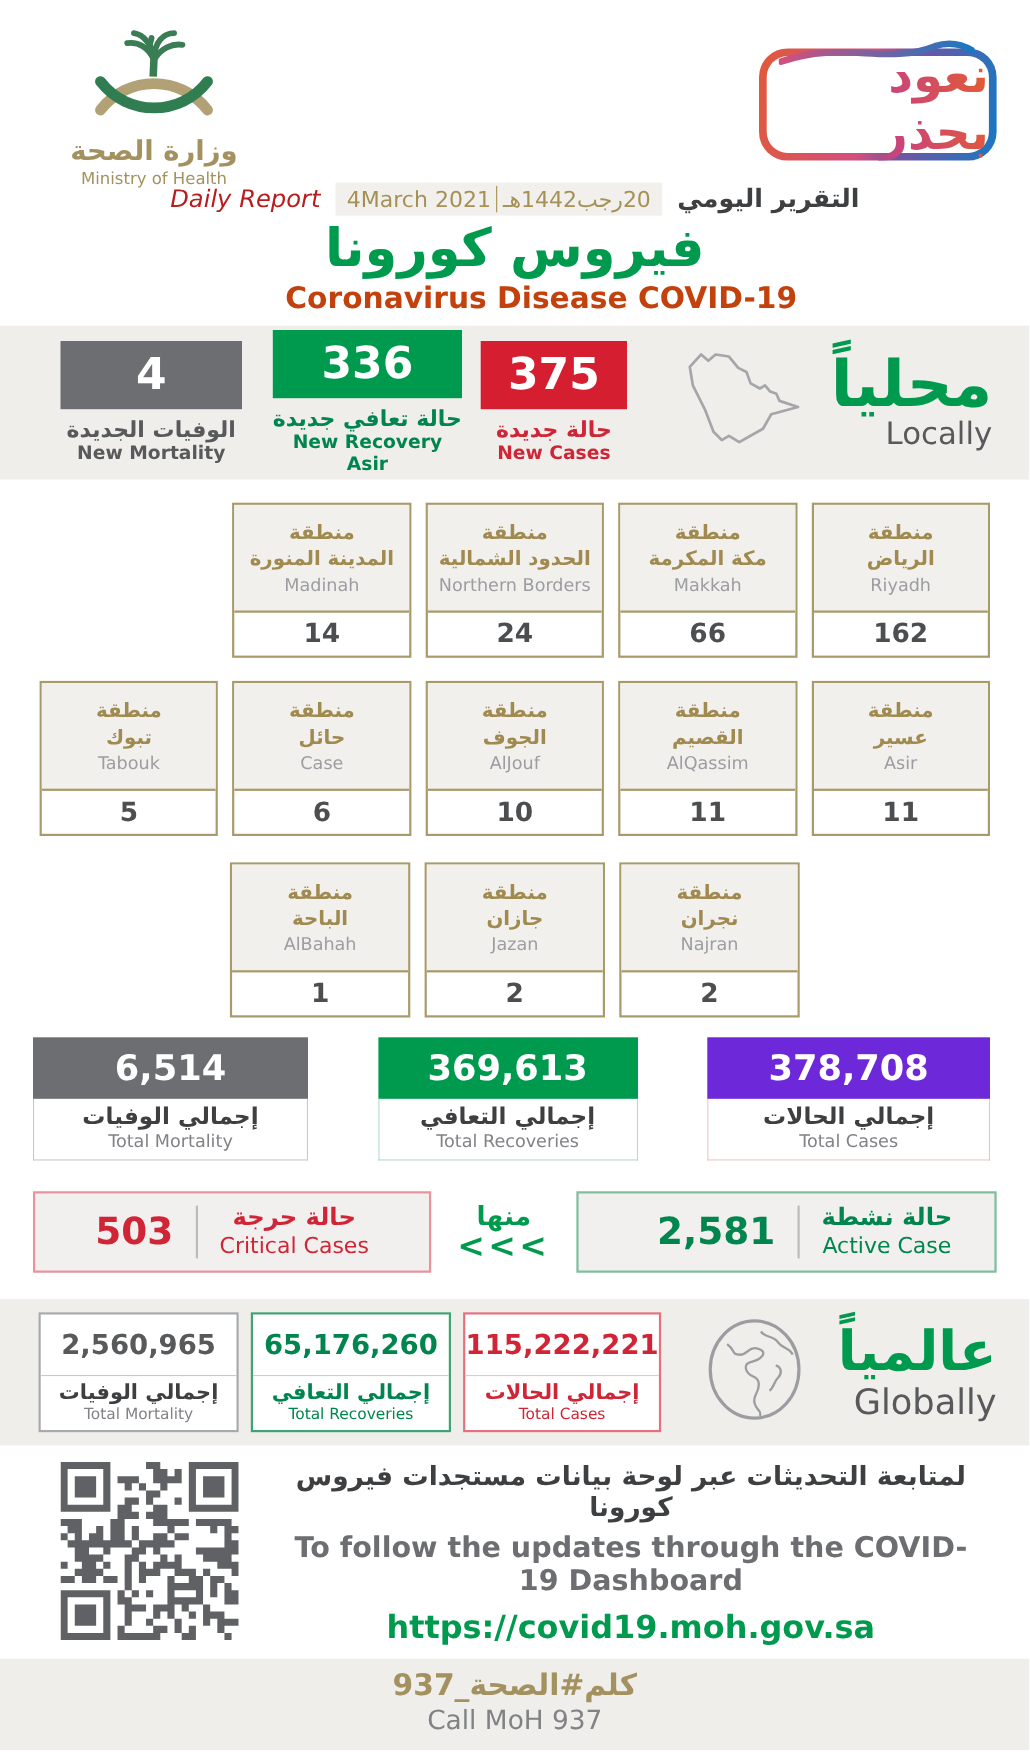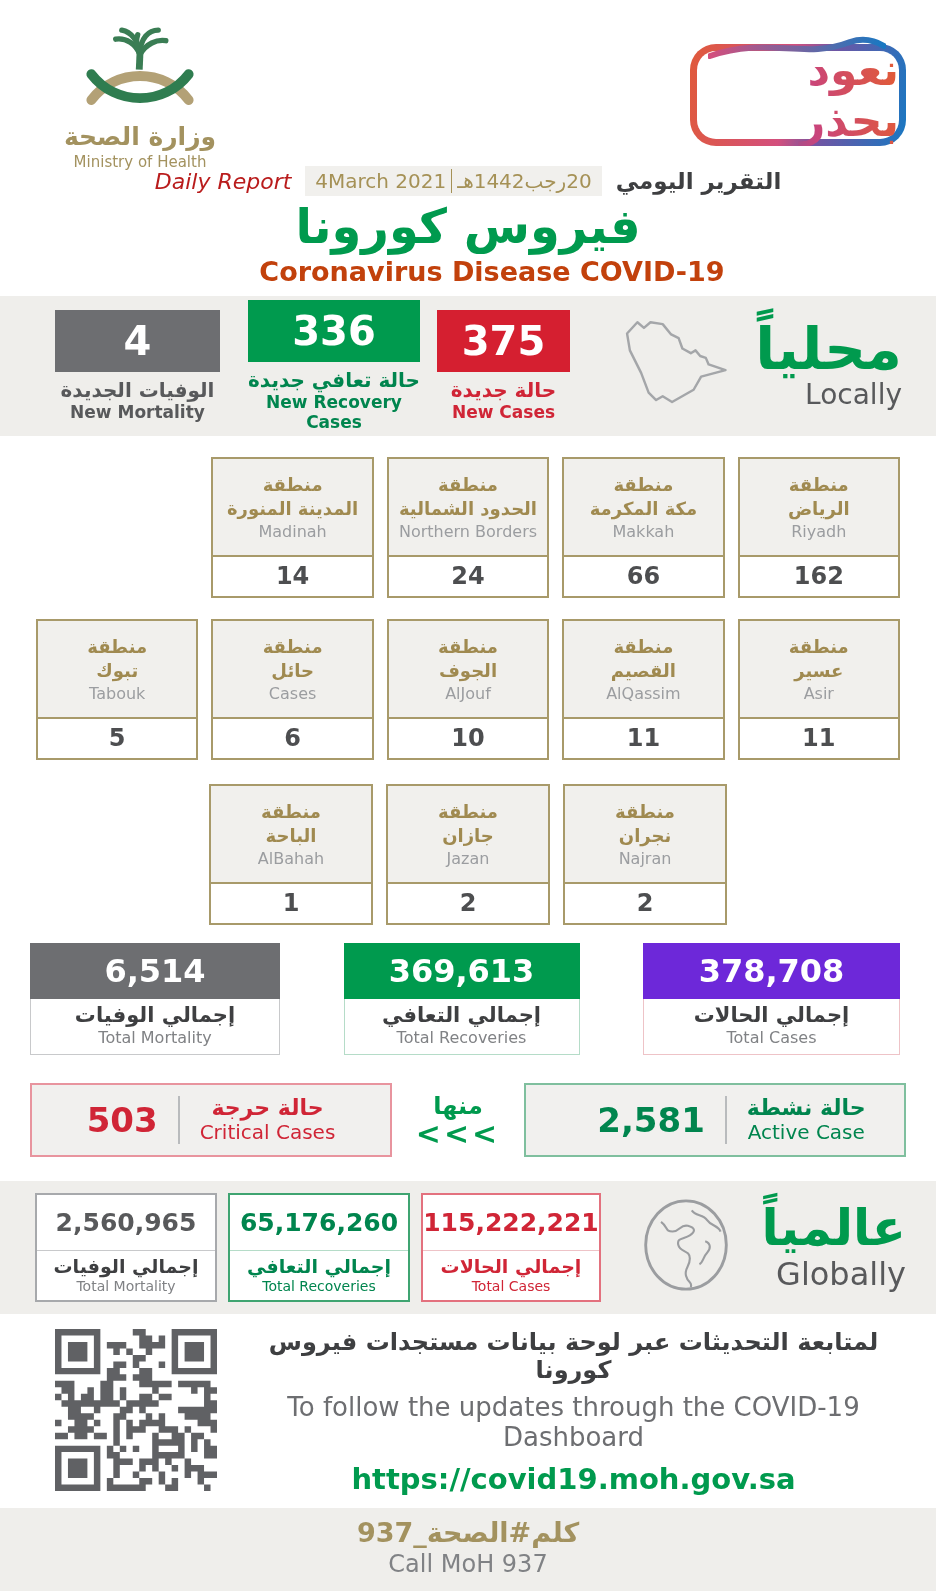--- a/index.html
+++ b/index.html
@@ -82,21 +82,21 @@
   .g-rec{width:178px;border-color:#3fa471;}  .g-rec .gnum{color:#00854e;border-color:#b5dcc8;} .g-rec .gl-ar,.g-rec .gl-en{color:#00854e;}
   .g-case{width:176px;border-color:#e3717e;} .g-case .gnum{color:#d02536;border-color:#eec3c7;} .g-case .gl-ar,.g-case .gl-en{color:#d02536;}
   .globe-wrap{margin-left:26px;flex-shrink:0;}
   .glob-head{margin-left:auto;text-align:right;}
   .glob-ar{font-size:50px;font-weight:bold;color:#009a4e;line-height:1.05;direction:rtl;}
   .glob-en{font-size:32px;color:#58595b;}
   
   .qr-sec{display:flex;align-items:center;padding:14px 40px 0 55px;gap:34px;}
   .dash{flex:1;text-align:center;}
   .dash-ar{font-size:24px;font-weight:bold;color:#3e3f41;direction:rtl;}
-  .dash-en{font-size:26px;color:#6d6e71;margin-top:8px;}
+  .dash-en{font-size:26px;color:#6d6e71;margin-top:8px;font-weight:bold;}
   .dash-url{display:inline-block;font-size:29px;font-weight:bold;color:#009a4e;margin-top:10px;text-decoration:none;}
   
   .call{text-align:center;margin-top:12px;padding:9px 0 13px;}
   .call-ar{color:#a3925f;font-size:27px;font-weight:bold;direction:rtl;}
   .call-en{color:#808285;font-size:24px;margin-top:2px;}
 </style>
 </head>
 <body>
 
 <div class="page">
@@ -150,21 +150,21 @@
 
   <div class="band locally">
     <div class="stat stat-mort">
       <div class="stat-box">4</div>
       <div class="stat-ar">الوفيات الجديدة</div>
       <div class="stat-en">New Mortality</div>
     </div>
     <div class="stat stat-rec">
       <div class="stat-box">336</div>
       <div class="stat-ar">حالة تعافي جديدة</div>
-      <div class="stat-en">New Recovery Cases</div>
+      <div class="stat-en">New Recovery Asir</div>
     </div>
     <div class="stat stat-new">
       <div class="stat-box">375</div>
       <div class="stat-ar">حالة جديدة</div>
       <div class="stat-en">New Cases</div>
     </div>
     <span class="loc-map">
       <svg viewBox="0 0 130 112" width="122" height="105">
         <path d="M16 24 L27 12 L34 18 L41 12 L54 14 L63 25 L71 29 L75 40 L84 45 L89 42 L94 48 L100 50 L103 57 L121 63 L95 70 L87 84 L64 97 L54 91 L47 95 L39 87 L31 66 L19 42 Z" fill="none" stroke="#a4a6a9" stroke-width="2.6" stroke-linejoin="round"></path>
       </svg>
@@ -232,21 +232,21 @@
           <div class="r-ar">منطقة</div>
       <div class="r-ar">الجوف</div>
       <div class="r-en">AlJouf</div>
         </div>
       <div class="rnum">10</div>
     </div>
     <div class="rcard">
       <div class="rhead">
           <div class="r-ar">منطقة</div>
       <div class="r-ar">حائل</div>
-      <div class="r-en">Cases</div>
+      <div class="r-en">Case</div>
         </div>
       <div class="rnum">6</div>
     </div>
     <div class="rcard">
       <div class="rhead">
           <div class="r-ar">منطقة</div>
       <div class="r-ar">تبوك</div>
       <div class="r-en">Tabouk</div>
         </div>
       <div class="rnum">5</div>

